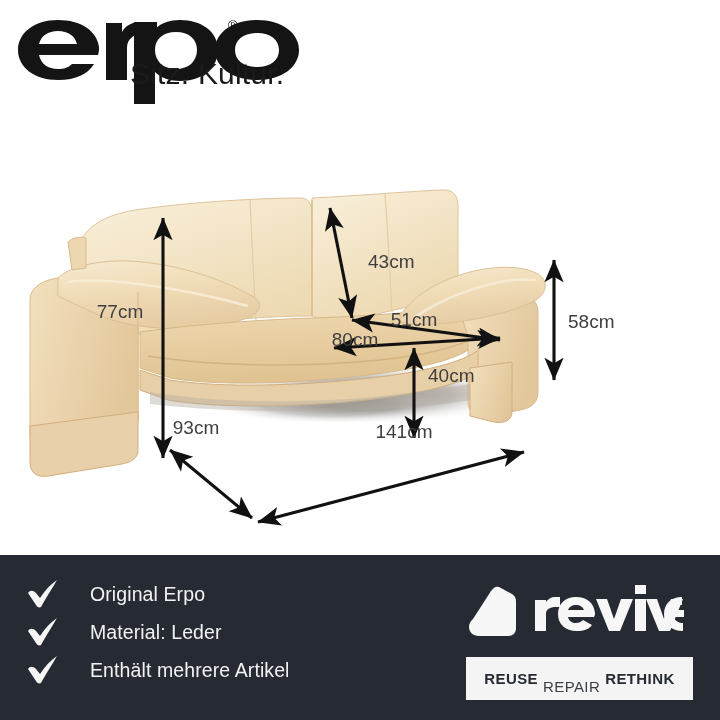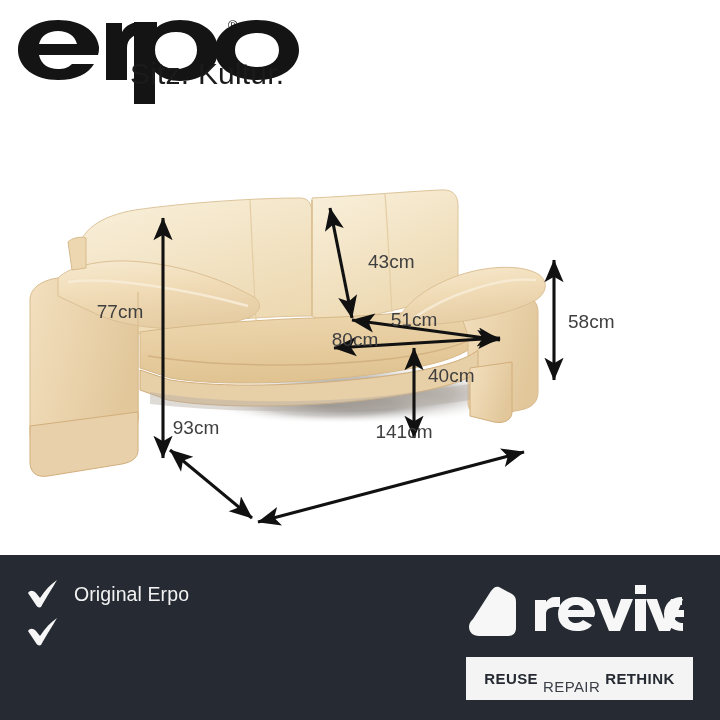--- a/index.html
+++ b/index.html
@@ -72,20 +72,21 @@
   #feature-list {
     position: absolute;
     left: 26px;
     top: 20px;
     width: 400px;
   }
   .feature-row {
     display: flex;
     align-items: center;
     height: 38px;
+    gap: 16px;
   }
   .check-icon {
     width: 34px;
     height: 30px;
     flex: 0 0 34px;
     margin-right: 14px;
   }
   .check-icon svg { display: block; }
   .feature-label {
     font-size: 19.5px;
@@ -294,20 +295,29 @@
           </svg>
         </span>
         <span class="feature-label">Original Erpo</span>
       </div>
       <div class="feature-row">
         <span class="check-icon">
           <svg width="34" height="30" viewBox="0 0 34 30">
             <path d="M2 14 C4 11 7 11 10 14 L14 19 C19 11 25 5 31 1 C27 8 20 19 15 28 C13 29 11 28 10 26 Z" fill="#f6f6f6"></path>
           </svg>
         </span>
+        <span class="feature-label">Material: Leder</span>
+      </div>
+      <div class="feature-row">
+        <span class="check-icon">
+          <svg width="34" height="30" viewBox="0 0 34 30">
+            <path d="M2 14 C4 11 7 11 10 14 L14 19 C19 11 25 5 31 1 C27 8 20 19 15 28 C13 29 11 28 10 26 Z" fill="#f6f6f6"></path>
+          </svg>
+        </span>
+        <span class="feature-label">Enthält mehrere Artikel</span>
       </div>
     </div>
 
     <div id="revive-logo">
       <div id="revive-row">
         <span id="revive-mark">
           <svg width="56" height="56" viewBox="0 0 56 56">
             <path d="M33 3 L46 10 C49 12 50 14 50 18 L50 44 C50 49 47 52 42 52
                      L13 52 C7 52 3 48 3 43 C3 40 4 38 7 35 L25 7 C28 3 30 2 33 3 Z" fill="#f7f7f7"></path>
           </svg>

